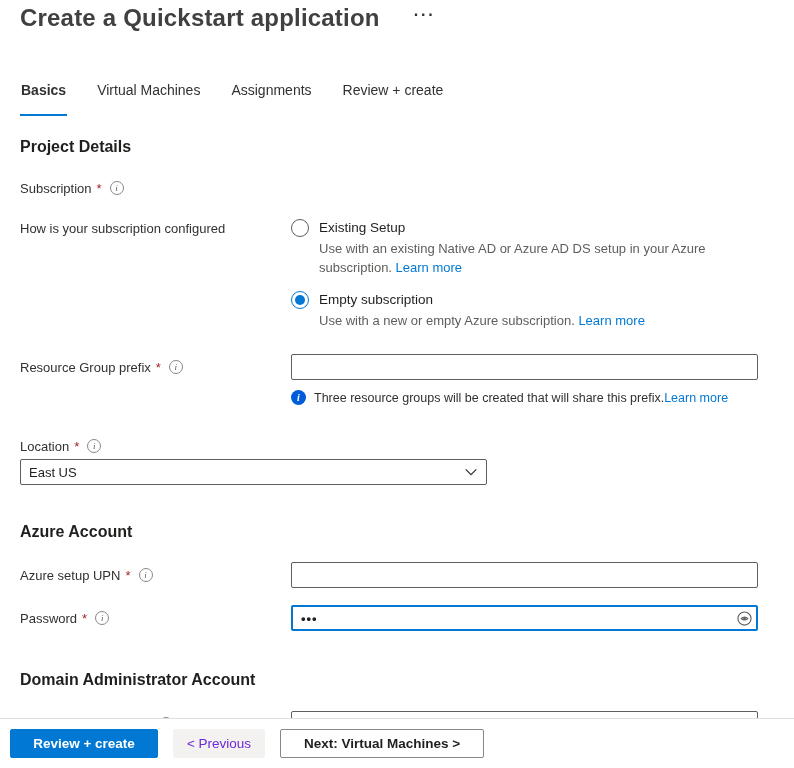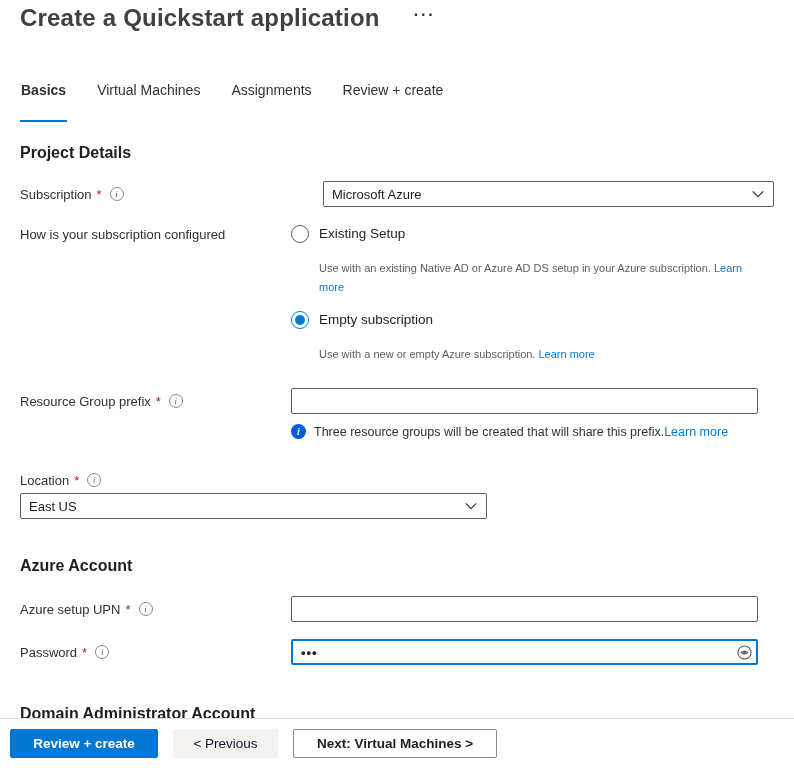--- a/index.html
+++ b/index.html
@@ -14,21 +14,21 @@
   .header { padding: 4px 20px 0 20px; display: flex; align-items: flex-start; }
   .page-title { font-size: 24px; font-weight: 700; color: #404040; letter-spacing: 0.2px; }
   .more-btn {
     margin-left: 34px; margin-top: 2px; font-size: 16px; font-weight: 700;
     color: #323130; letter-spacing: 2px; cursor: pointer; background: none; border: none;
     font-family: "Liberation Sans", sans-serif;
   }
   
   .tabs { margin-top: 46px; padding: 0 20px; display: flex; gap: 29px; }
   .tab {
-    font-size: 14px; color: #323130; padding: 4px 1px 22px 1px; cursor: pointer;
+    font-size: 14px; color: #323130; padding: 4px 1px 16px 1px; cursor: pointer;
     border-bottom: 2px solid transparent; background: none; border-top: none;
     border-left: none; border-right: none; font-family: "Liberation Sans", sans-serif;
   }
   .tab.active { font-weight: 700; border-bottom: 2px solid #0078d4; }
   
   .content { padding: 0 20px; }
   .section-heading { font-size: 16px; font-weight: 700; color: #201f1e; }
   .h-project { margin-top: 22px; }
   .h-azure { margin-top: 38px; }
   .h-domain { margin-top: 40px; }
@@ -70,21 +70,21 @@
     width: 18px; height: 18px; border: 1px solid #605e5c; border-radius: 50%;
     flex-shrink: 0; margin-top: 1px; background: #fff; position: relative;
   }
   .radio-circle.selected { border: 1px solid #0078d4; }
   .radio-circle.selected::after {
     content: ""; position: absolute; left: 50%; top: 50%; transform: translate(-50%,-50%);
     width: 10px; height: 10px; border-radius: 50%; background: #0078d4;
   }
   .radio-body { margin-left: 10px; }
   .radio-title { font-size: 13.5px; color: #201f1e; padding-top: 2px; }
-  .radio-desc { font-size: 11px; color: #605e5c; line-height: 19px; margin-top: 18px; max-width: 430px; }
+  .radio-desc { font-size: 13px; color: #605e5c; line-height: 19px; margin-top: 4px; max-width: 430px; }
   .link { color: #0078d4; text-decoration: none; cursor: pointer; }
   
   .info-line { display: flex; align-items: center; margin-top: 10px; font-size: 12.5px; color: #323130; }
   .info-badge {
     width: 15px; height: 15px; border-radius: 50%; background: #015cda; color: #fff;
     display: inline-flex; align-items: center; justify-content: center;
     font-size: 10px; font-weight: 700; font-style: italic; flex-shrink: 0; margin-right: 8px;
     font-family: "Liberation Serif", serif;
   }
   
@@ -103,21 +103,21 @@
   }
   .btn {
     height: 29px; border-radius: 2px; font-size: 13.5px; cursor: pointer;
     font-family: "Liberation Sans", sans-serif;
   }
   .btn-primary {
     background: #0078d4; color: #ffffff; border: 1px solid #0078d4;
     font-weight: 700; width: 148px;
   }
   .btn-disabled {
-    background: #f3f2f1; color: #0f172a; border: 1px solid #f3f2f1; width: 105px; cursor: default;
+    background: #f3f2f1; color: #6d28d9; border: 1px solid #f3f2f1; width: 92px; cursor: default;
   }
   .btn-outline {
     background: #ffffff; color: #201f1e; border: 1px solid #8a8886;
     font-weight: 700; width: 204px; text-align: center;
   }
 </style>
 </head>
 <body>
 
 <div class="header">
@@ -134,28 +134,20 @@
 
 <div class="content">
 
   <div class="section-heading h-project">Project Details</div>
 
   <div class="form-row row-subscription">
     <div class="label-col">
       <span class="field-label">Subscription</span>
       <span class="req">*</span>
       <span class="info-icon">i</span>
-    </div>
-    <div class="control-col">
-      <div class="select-box">
-        <span>Microsoft Azure</span>
-        <svg class="chevron" viewBox="0 0 16 16">
-            <polyline points="2,5 8,11 14,5" fill="none" stroke="#323130" stroke-width="1.4"></polyline>
-          </svg>
-      </div>
     </div>
   </div>
 
   <div class="form-row row-config">
     <div class="label-col" style="align-items:flex-start;">
       <span class="field-label" style="padding-top:3px;">How is your subscription configured</span>
     </div>
     <div class="control-col">
       <div class="radio-option">
         <span class="radio-circle"></span>

